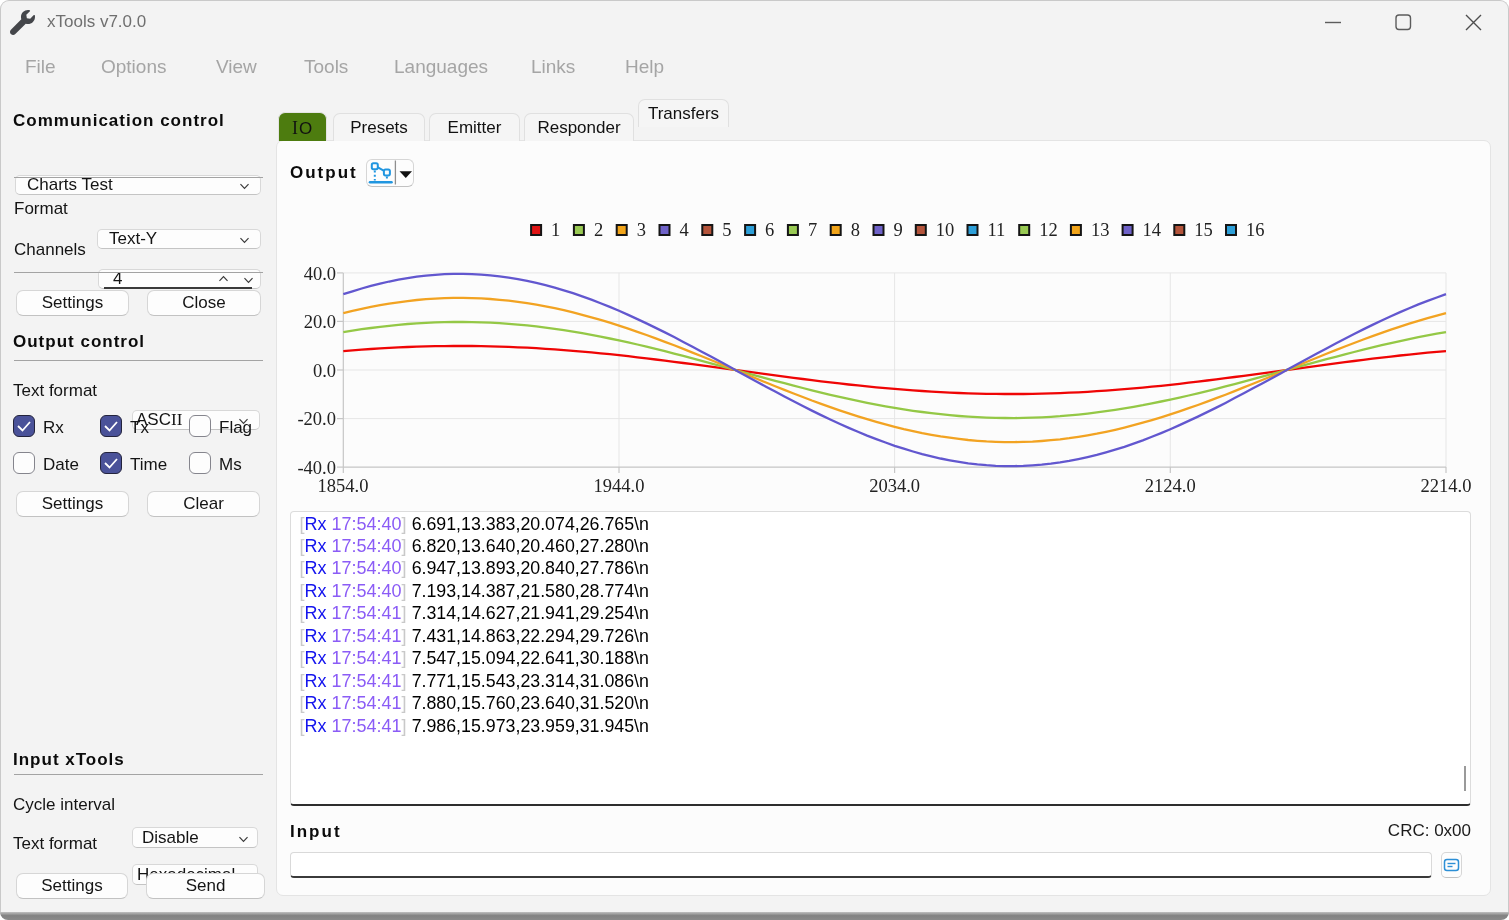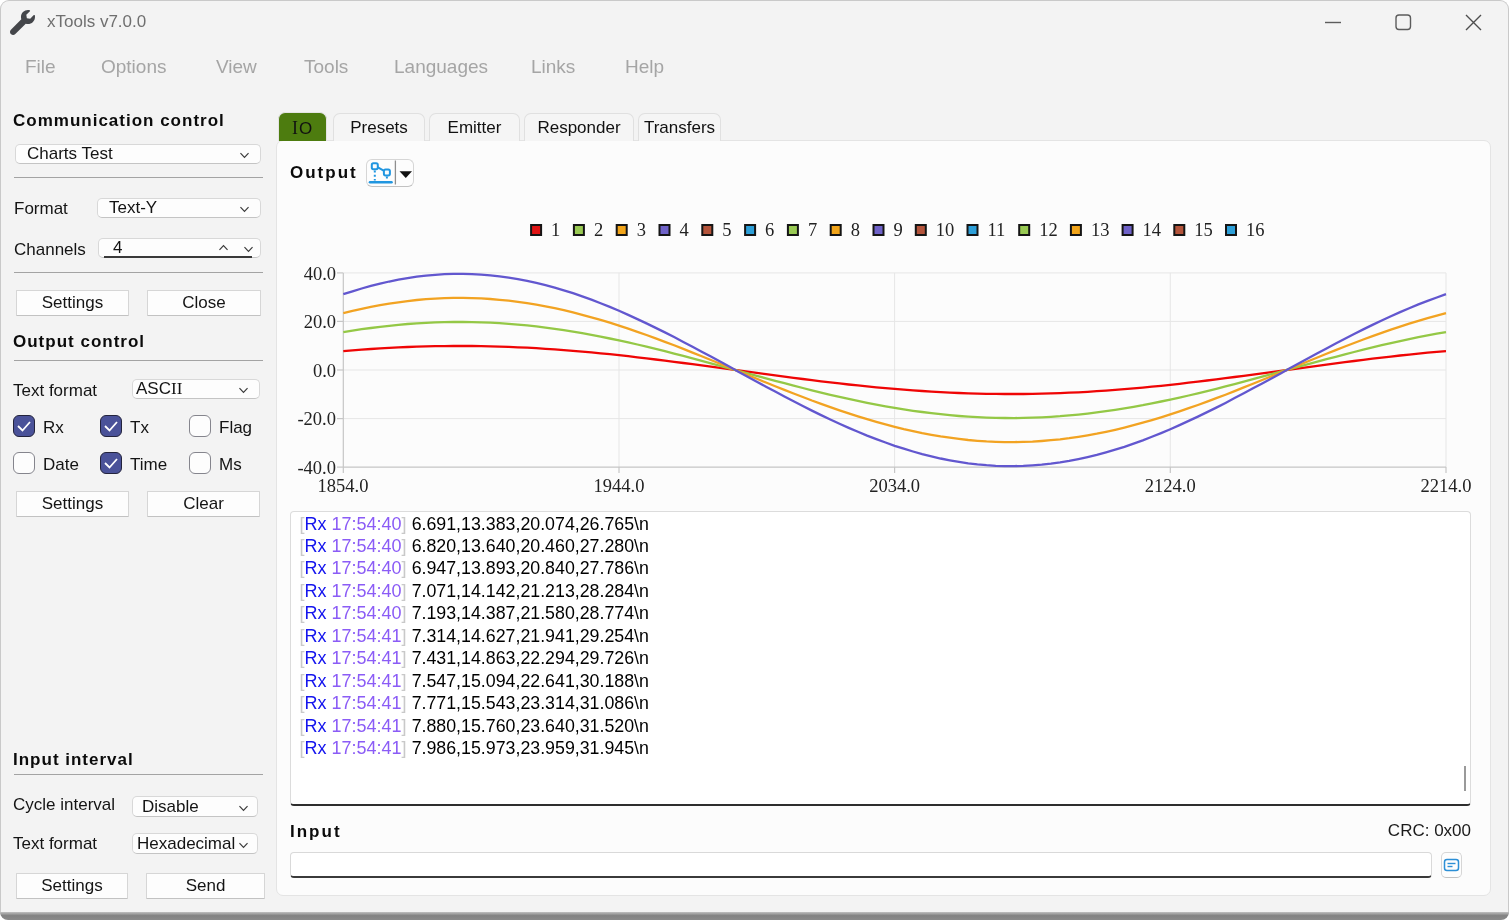--- a/index.html
+++ b/index.html
@@ -5,24 +5,24 @@
 .win { position:absolute; left:0; top:0; width:1509px; height:914px; background:#f3f3f3; border:1px solid #c9c9c9; border-bottom:none; border-radius:9px 9px 0 0; }
 .shadow { position:absolute; left:0; top:912px; width:1509px; height:8px; background:linear-gradient(#c0c0c0,#828282 45%,#8a8a8a); border-radius:0 0 9px 9px; }
 .abs { position:absolute; }
 
 .title { position:absolute; left:47px; top:12px; font-size:17px; color:#6f6f6f; }
 .menu { position:absolute; top:56px; font-size:19px; color:#a5a5a5; }
 
 .sect { position:absolute; left:13px; font-size:17px; font-weight:bold; color:#0b0b0b; letter-spacing:1.0px; }
 .sep { position:absolute; left:14px; width:249px; height:1px; background:#a3a3a3; }
 .lbl { position:absolute; font-size:17px; color:#141414; }
-.cmb { position:absolute; background:#fdfdfd; border:1px solid #d8d8d8; border-bottom-color:#c4c4c4; border-radius:5px; font-size:17px; color:#141414; }
+.cmb { position:absolute; background:#fdfdfd; border:1px solid #d8d8d8; border-bottom-color:#c4c4c4; border-radius:5px; font-size:17px; color:#141414;margin-top:31px; }
 .cmb .tx { position:absolute; left:11px; top:50%; transform:translateY(-50%); white-space:nowrap; }
 .chev { position:absolute; width:11px; height:11px; }
-.btn { position:absolute; background:#fdfdfd; border:1px solid #d6d6d6; border-bottom-color:#c2c2c2; border-radius:1px; font-size:17px; color:#141414; text-align:center; }
+.btn { position:absolute; background:#fdfdfd; border:1px solid #d6d6d6; border-bottom-color:#c2c2c2; border-radius:7px; font-size:17px; color:#141414; text-align:center; }
 .btn span { position:absolute; left:0; right:0; top:50%; transform:translateY(-50%); }
 .cb { position:absolute; width:22px; height:22px; border-radius:6px; }
 .cb svg { position:absolute; left:-1.5px; top:-1.5px; }
 .cb.on { background:#4a5299; border:1.5px solid #23233c; }
 .cb.off { background:#fdfdfd; border:1.5px solid #85858d; }
 
 .tab { position:absolute; font-size:17px; color:#111; text-align:center; border:1px solid #e0e0e0; border-bottom:none; border-radius:7px 7px 0 0; background:#f5f5f5; }
 .tab > span { position:absolute; left:0; right:0; top:53%; transform:translateY(-50%); }
 .tab.act { background:#4d7c0f; border-color:#e4e4e4; z-index:3;padding-left:28px; }
 .panel { position:absolute; left:276px; top:140px; width:1215px; height:756px; background:#fcfcfc; border:1px solid #e4e4e4; border-radius:7px; }
@@ -128,21 +128,21 @@
 <div class="lbl" style="left:130px;top:455px">Time</div>
 <div class="cb off" style="left:189px;top:452px"></div>
 <div class="lbl" style="left:219px;top:455px">Ms</div>
 <div class="btn" style="left:16px;top:491px;width:113px;height:26px">
     <span>Settings</span>
   </div>
 <div class="btn" style="left:147px;top:491px;width:113px;height:26px">
     <span>Clear</span>
   </div>
 
-<div class="sect" style="top:750px">Input interval</div>
+<div class="sect" style="top:750px">Input xTools</div>
 <div class="sep" style="top:774px"></div>
 <div class="lbl" style="left:13px;top:795px">Cycle interval</div>
 <div class="cmb" style="left:132px;top:796px;width:126px;height:21px">
     <span class="tx" style="left:9px">Disable</span>
  <svg class="chev" style="left:105px;top:4.5px" width="15" height="12" viewBox="0 0 15 12">
       <path d="M2 4 L7.5 9.8 L13 4" fill="none" stroke="#3a3a3a" stroke-width="1.6"></path>
     </svg>
   </div>
 <div class="lbl" style="left:13px;top:834px">Text format</div>
 <div class="cmb" style="left:132px;top:833px;width:126px;height:21px">
@@ -164,21 +164,21 @@
   </div>
 <div class="tab" style="left:333px;top:113px;width:92px;height:28px">
     <span>Presets</span>
   </div>
 <div class="tab" style="left:429px;top:113px;width:91px;height:28px">
     <span>Emitter</span>
   </div>
 <div class="tab" style="left:524px;top:113px;width:110px;height:28px">
     <span>Responder</span>
   </div>
-<div class="tab" style="left:638px;top:113px;width:83px;height:28px">
+<div class="tab" style="left:638px;top:99px;width:91px;height:28px">
     <span>Transfers</span>
   </div>
 
 <div class="bold16" style="left:290px;top:163px">Output</div>
 
 <div class="btn" style="left:366px;top:159px;width:48px;height:28px;border-radius:6px"></div>
 <svg class="abs" style="left:366px;top:159px" width="48" height="28" viewBox="0 0 48 28">
  <line x1="4" y1="23.3" x2="25.5" y2="23.3" stroke="#2196e0" stroke-width="2.6" stroke-linecap="round"></line>
  <line x1="8.8" y1="11.5" x2="8.8" y2="21.5" stroke="#2196e0" stroke-width="2" stroke-dasharray="2 2.2"></line>
  <line x1="20.9" y1="17.5" x2="20.9" y2="21.5" stroke="#2196e0" stroke-width="2" stroke-dasharray="2 2.2"></line>
@@ -264,21 +264,20 @@
  <polyline fill="none" stroke="#ef0505" stroke-width="2.3" points="343.3,351.1 352.5,350.3 361.7,349.6 370.9,349.0 380.1,348.4 389.2,347.9 398.4,347.4 407.6,347.0 416.8,346.7 426.0,346.4 435.2,346.2 444.4,346.1 453.6,346.0 462.8,346.0 471.9,346.0 481.1,346.1 490.3,346.3 499.5,346.6 508.7,346.9 517.9,347.3 527.1,347.7 536.3,348.2 545.5,348.8 554.7,349.4 563.8,350.1 573.0,350.8 582.2,351.6 591.4,352.4 600.6,353.3 609.8,354.2 619.0,355.2 628.2,356.2 637.4,357.3 646.5,358.3 655.7,359.5 664.9,360.6 674.1,361.8 683.3,363.0 692.5,364.2 701.7,365.4 710.9,366.7 720.1,367.9 729.2,369.2 738.4,370.4 747.6,371.7 756.8,372.9 766.0,374.2 775.2,375.4 784.4,376.6 793.6,377.8 802.8,379.0 811.9,380.2 821.1,381.3 830.3,382.4 839.5,383.4 848.7,384.5 857.9,385.4 867.1,386.4 876.3,387.3 885.5,388.1 894.7,388.9 903.8,389.7 913.0,390.4 922.2,391.0 931.4,391.6 940.6,392.1 949.8,392.6 959.0,393.0 968.2,393.3 977.4,393.6 986.5,393.8 995.7,393.9 1004.9,394.0 1014.1,394.0 1023.3,394.0 1032.5,393.9 1041.7,393.7 1050.9,393.4 1060.1,393.1 1069.2,392.7 1078.4,392.3 1087.6,391.8 1096.8,391.2 1106.0,390.6 1115.2,389.9 1124.4,389.2 1133.6,388.4 1142.8,387.6 1151.9,386.7 1161.1,385.8 1170.3,384.8 1179.5,383.8 1188.7,382.7 1197.9,381.7 1207.1,380.5 1216.3,379.4 1225.5,378.2 1234.6,377.0 1243.8,375.8 1253.0,374.6 1262.2,373.3 1271.4,372.1 1280.6,370.8 1289.8,369.6 1299.0,368.3 1308.2,367.1 1317.4,365.8 1326.5,364.6 1335.7,363.4 1344.9,362.2 1354.1,361.0 1363.3,359.8 1372.5,358.7 1381.7,357.6 1390.9,356.6 1400.1,355.5 1409.2,354.6 1418.4,353.6 1427.6,352.7 1436.8,351.9 1446.0,351.1"></polyline>
 <polyline fill="none" stroke="#94c846" stroke-width="2.3" points="343.3,332.1 352.5,330.6 361.7,329.2 370.9,328.0 380.1,326.8 389.2,325.8 398.4,324.8 407.6,324.0 416.8,323.4 426.0,322.8 435.2,322.4 444.4,322.1 453.6,322.0 462.8,321.9 471.9,322.1 481.1,322.3 490.3,322.7 499.5,323.2 508.7,323.8 517.9,324.6 527.1,325.4 536.3,326.4 545.5,327.6 554.7,328.8 563.8,330.2 573.0,331.6 582.2,333.2 591.4,334.8 600.6,336.6 609.8,338.5 619.0,340.4 628.2,342.4 637.4,344.5 646.5,346.7 655.7,348.9 664.9,351.2 674.1,353.6 683.3,355.9 692.5,358.4 701.7,360.8 710.9,363.3 720.1,365.8 729.2,368.3 738.4,370.8 747.6,373.4 756.8,375.9 766.0,378.3 775.2,380.8 784.4,383.2 793.6,385.6 802.8,388.0 811.9,390.3 821.1,392.6 830.3,394.8 839.5,396.9 848.7,398.9 857.9,400.9 867.1,402.8 876.3,404.6 885.5,406.3 894.7,407.9 903.8,409.4 913.0,410.8 922.2,412.0 931.4,413.2 940.6,414.2 949.8,415.2 959.0,416.0 968.2,416.6 977.4,417.2 986.5,417.6 995.7,417.9 1004.9,418.0 1014.1,418.1 1023.3,417.9 1032.5,417.7 1041.7,417.3 1050.9,416.8 1060.1,416.2 1069.2,415.4 1078.4,414.6 1087.6,413.6 1096.8,412.4 1106.0,411.2 1115.2,409.8 1124.4,408.4 1133.6,406.8 1142.8,405.2 1151.9,403.4 1161.1,401.5 1170.3,399.6 1179.5,397.6 1188.7,395.5 1197.9,393.3 1207.1,391.1 1216.3,388.8 1225.5,386.4 1234.6,384.1 1243.8,381.6 1253.0,379.2 1262.2,376.7 1271.4,374.2 1280.6,371.7 1289.8,369.2 1299.0,366.6 1308.2,364.1 1317.4,361.7 1326.5,359.2 1335.7,356.8 1344.9,354.4 1354.1,352.0 1363.3,349.7 1372.5,347.4 1381.7,345.2 1390.9,343.1 1400.1,341.1 1409.2,339.1 1418.4,337.2 1427.6,335.4 1436.8,333.7 1446.0,332.1"></polyline>
 <polyline fill="none" stroke="#f2a322" stroke-width="2.3" points="343.3,313.2 352.5,310.9 361.7,308.9 370.9,306.9 380.1,305.2 389.2,303.6 398.4,302.3 407.6,301.1 416.8,300.0 426.0,299.2 435.2,298.6 444.4,298.2 453.6,297.9 462.8,297.9 471.9,298.1 481.1,298.4 490.3,299.0 499.5,299.8 508.7,300.7 517.9,301.8 527.1,303.2 536.3,304.7 545.5,306.3 554.7,308.2 563.8,310.2 573.0,312.4 582.2,314.8 591.4,317.3 600.6,319.9 609.8,322.7 619.0,325.6 628.2,328.6 637.4,331.8 646.5,335.0 655.7,338.4 664.9,341.8 674.1,345.3 683.3,348.9 692.5,352.6 701.7,356.2 710.9,360.0 720.1,363.7 729.2,367.5 738.4,371.3 747.6,375.0 756.8,378.8 766.0,382.5 775.2,386.2 784.4,389.9 793.6,393.5 802.8,397.0 811.9,400.5 821.1,403.8 830.3,407.1 839.5,410.3 848.7,413.4 857.9,416.3 867.1,419.2 876.3,421.9 885.5,424.4 894.7,426.8 903.8,429.1 913.0,431.1 922.2,433.1 931.4,434.8 940.6,436.4 949.8,437.7 959.0,438.9 968.2,440.0 977.4,440.8 986.5,441.4 995.7,441.8 1004.9,442.1 1014.1,442.1 1023.3,441.9 1032.5,441.6 1041.7,441.0 1050.9,440.2 1060.1,439.3 1069.2,438.2 1078.4,436.8 1087.6,435.3 1096.8,433.7 1106.0,431.8 1115.2,429.8 1124.4,427.6 1133.6,425.2 1142.8,422.7 1151.9,420.1 1161.1,417.3 1170.3,414.4 1179.5,411.4 1188.7,408.2 1197.9,405.0 1207.1,401.6 1216.3,398.2 1225.5,394.7 1234.6,391.1 1243.8,387.4 1253.0,383.8 1262.2,380.0 1271.4,376.3 1280.6,372.5 1289.8,368.7 1299.0,365.0 1308.2,361.2 1317.4,357.5 1326.5,353.8 1335.7,350.1 1344.9,346.5 1354.1,343.0 1363.3,339.5 1372.5,336.2 1381.7,332.9 1390.9,329.7 1400.1,326.6 1409.2,323.7 1418.4,320.8 1427.6,318.1 1436.8,315.6 1446.0,313.2"></polyline>
 <polyline fill="none" stroke="#6257cf" stroke-width="2.3" points="343.3,294.2 352.5,291.3 361.7,288.5 370.9,285.9 380.1,283.6 389.2,281.5 398.4,279.7 407.6,278.1 416.8,276.7 426.0,275.6 435.2,274.8 444.4,274.2 453.6,273.9 462.8,273.9 471.9,274.1 481.1,274.6 490.3,275.3 499.5,276.3 508.7,277.6 517.9,279.1 527.1,280.9 536.3,282.9 545.5,285.1 554.7,287.6 563.8,290.3 573.0,293.2 582.2,296.4 591.4,299.7 600.6,303.2 609.8,306.9 619.0,310.8 628.2,314.9 637.4,319.1 646.5,323.4 655.7,327.9 664.9,332.4 674.1,337.1 683.3,341.9 692.5,346.7 701.7,351.7 710.9,356.6 720.1,361.6 729.2,366.6 738.4,371.7 747.6,376.7 756.8,381.7 766.0,386.7 775.2,391.6 784.4,396.5 793.6,401.3 802.8,406.0 811.9,410.6 821.1,415.1 830.3,419.5 839.5,423.8 848.7,427.9 857.9,431.8 867.1,435.6 876.3,439.1 885.5,442.5 894.7,445.8 903.8,448.7 913.0,451.5 922.2,454.1 931.4,456.4 940.6,458.5 949.8,460.3 959.0,461.9 968.2,463.3 977.4,464.4 986.5,465.2 995.7,465.8 1004.9,466.1 1014.1,466.1 1023.3,465.9 1032.5,465.4 1041.7,464.7 1050.9,463.7 1060.1,462.4 1069.2,460.9 1078.4,459.1 1087.6,457.1 1096.8,454.9 1106.0,452.4 1115.2,449.7 1124.4,446.8 1133.6,443.6 1142.8,440.3 1151.9,436.8 1161.1,433.1 1170.3,429.2 1179.5,425.1 1188.7,420.9 1197.9,416.6 1207.1,412.1 1216.3,407.6 1225.5,402.9 1234.6,398.1 1243.8,393.3 1253.0,388.3 1262.2,383.4 1271.4,378.4 1280.6,373.4 1289.8,368.3 1299.0,363.3 1308.2,358.3 1317.4,353.3 1326.5,348.4 1335.7,343.5 1344.9,338.7 1354.1,334.0 1363.3,329.4 1372.5,324.9 1381.7,320.5 1390.9,316.2 1400.1,312.1 1409.2,308.2 1418.4,304.4 1427.6,300.9 1436.8,297.5 1446.0,294.2"></polyline>
 </svg>
 
 <div class="logbox">
 <div class="ll"><span class="br">[</span><span class="rx">Rx</span><span class="ts"> 17:54:40</span><span class="br">]</span> <span class="dt" style="color:#000">6.691,13.383,20.074,26.765\n</span></div>
 <div class="ll"><span class="br">[</span><span class="rx">Rx</span><span class="ts"> 17:54:40</span><span class="br">]</span> <span class="dt" style="color:#000">6.820,13.640,20.460,27.280\n</span></div>
 <div class="ll"><span class="br">[</span><span class="rx">Rx</span><span class="ts"> 17:54:40</span><span class="br">]</span> <span class="dt" style="color:#000">6.947,13.893,20.840,27.786\n</span></div>
-<div class="ll"><span class="br">[</span><span class="rx">Rx</span><span class="ts"> 17:54:40</span><span class="br">]</span> <span class="dt" style="color:#000">7.071,14.142,21.213,28.284\n</span></div>
 <div class="ll"><span class="br">[</span><span class="rx">Rx</span><span class="ts"> 17:54:40</span><span class="br">]</span> <span class="dt" style="color:#000">7.193,14.387,21.580,28.774\n</span></div>
 <div class="ll"><span class="br">[</span><span class="rx">Rx</span><span class="ts"> 17:54:41</span><span class="br">]</span> <span class="dt" style="color:#000">7.314,14.627,21.941,29.254\n</span></div>
 <div class="ll"><span class="br">[</span><span class="rx">Rx</span><span class="ts"> 17:54:41</span><span class="br">]</span> <span class="dt" style="color:#000">7.431,14.863,22.294,29.726\n</span></div>
 <div class="ll"><span class="br">[</span><span class="rx">Rx</span><span class="ts"> 17:54:41</span><span class="br">]</span> <span class="dt" style="color:#000">7.547,15.094,22.641,30.188\n</span></div>
 <div class="ll"><span class="br">[</span><span class="rx">Rx</span><span class="ts"> 17:54:41</span><span class="br">]</span> <span class="dt" style="color:#000">7.771,15.543,23.314,31.086\n</span></div>
 <div class="ll"><span class="br">[</span><span class="rx">Rx</span><span class="ts"> 17:54:41</span><span class="br">]</span> <span class="dt" style="color:#000">7.880,15.760,23.640,31.520\n</span></div>
 <div class="ll"><span class="br">[</span><span class="rx">Rx</span><span class="ts"> 17:54:41</span><span class="br">]</span> <span class="dt" style="color:#000">7.986,15.973,23.959,31.945\n</span></div>
 </div>
 <div class="abs" style="left:1464px;top:766px;width:2px;height:25px;background:#9a9a9a"></div>
 

